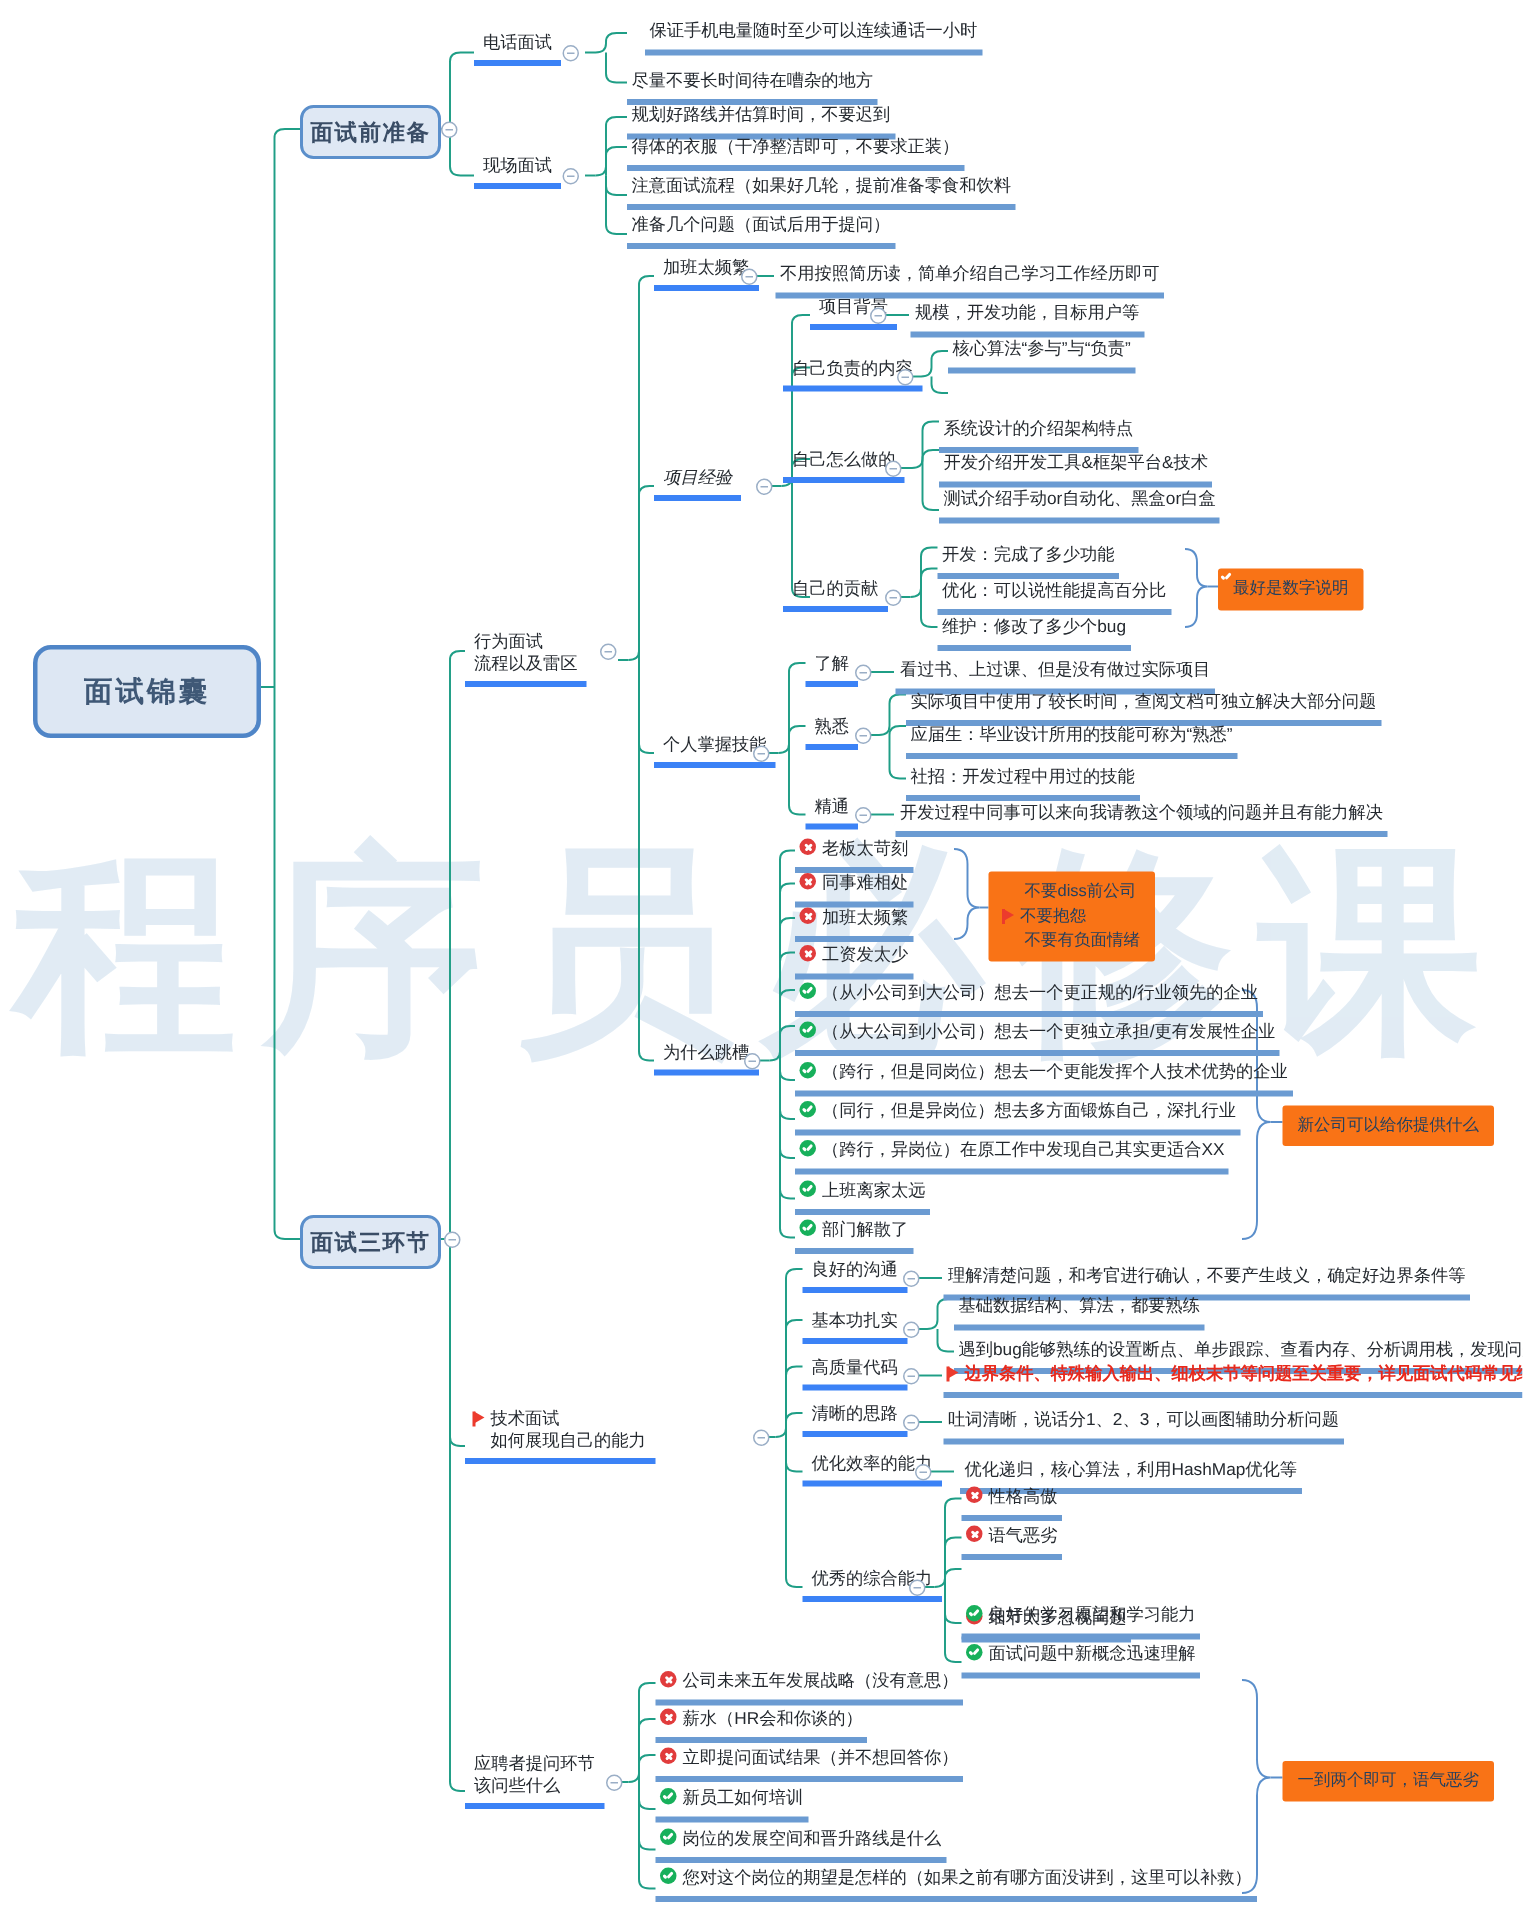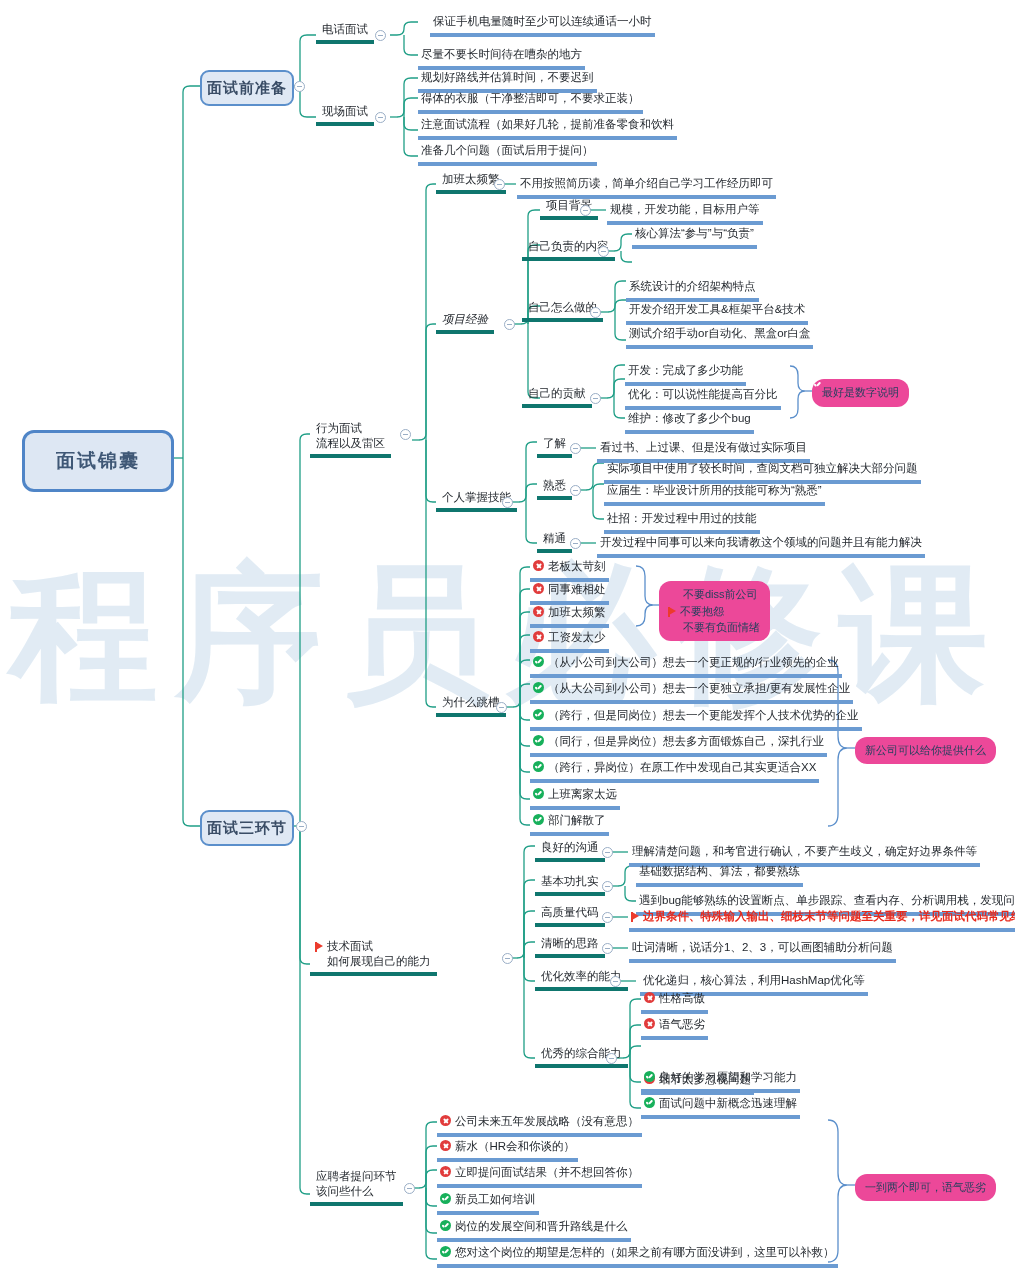--- a/index.html
+++ b/index.html
@@ -90,21 +90,21 @@
 
   
   .branch{
     position:absolute;
     font-size:11.5px;
     line-height:1.3;
     color:#24292f;
     white-space:nowrap;
     text-align:center;
   }
-  .branch .txt{display:block;padding:0 6px 3px 6px;border-bottom:4px solid #0f766e;}
+  .branch .txt{display:block;padding:0 6px 3px 6px;border-bottom:4px solid #3b82f6;}
 
   
   .topic{
     position:absolute;
     background:#dfe8f4;
     border:2.5px solid #5b8fcb;
     border-radius:9px;
     color:#3a4d66;
     font-size:15px;
     font-weight:700;
@@ -127,22 +127,22 @@
     border:1px solid #9aaec6;
     background:#fff;
     box-sizing:border-box;
   }
   .tog::after{
     content:"";position:absolute;left:2px;top:4px;width:5px;height:1px;background:#9aaec6;
   }
   
   .callout{
     position:absolute;
-    background:#ec4899;
-    border-radius:12px;
+    background:#f97316;
+    border-radius:2px;
     padding:5px 10px;
     font-size:11px;
     color:#26405e;
     line-height:1.5;
     white-space:nowrap;
   }
   .callout .ic{vertical-align:-1px;}
 </style>
 </head>
 <body>

